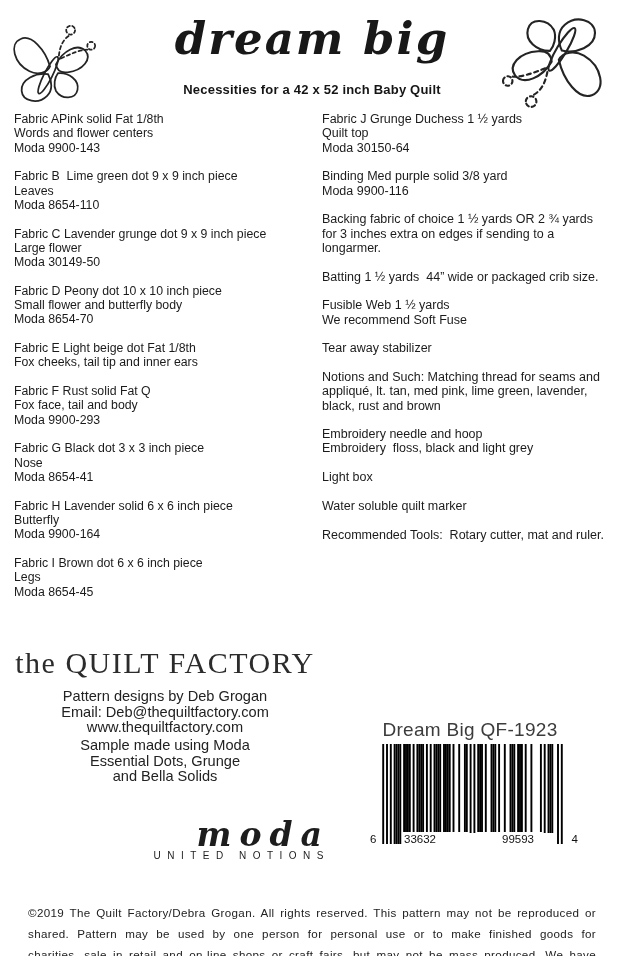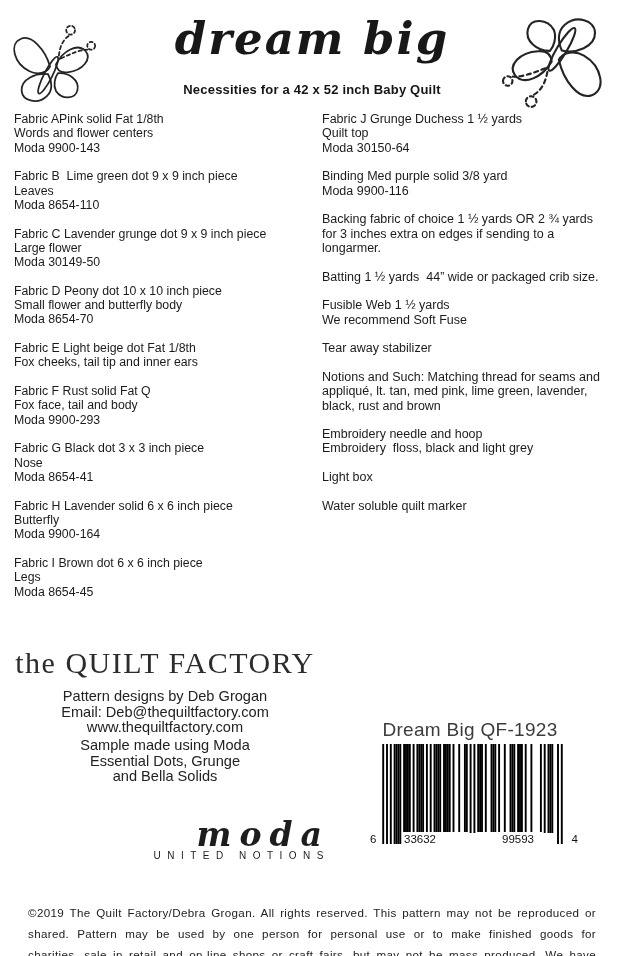--- a/index.html
+++ b/index.html
@@ -174,20 +174,23 @@
       </div>
       <div class="fabric-item">
         <div class="fabric-line">Embroidery needle and hoop</div>
         <div class="fabric-line">Embroidery  floss, black and light grey</div>
       </div>
       <div class="fabric-item">
         <div class="fabric-line">Light box</div>
       </div>
       <div class="fabric-item">
         <div class="fabric-line">Water soluble quilt marker</div>
+      </div>
+      <div class="fabric-item">
+        <div class="fabric-line">Recommended Tools:  Rotary cutter, mat and ruler.</div>
       </div>
     </div>
 
   <div class="qf-logo">the QUILT FACTORY</div>
 
   <div class="contact">
     <div>Pattern designs by Deb Grogan</div>
     <div>Email: Deb@thequiltfactory.com</div>
     <div>www.thequiltfactory.com</div>
   </div>

